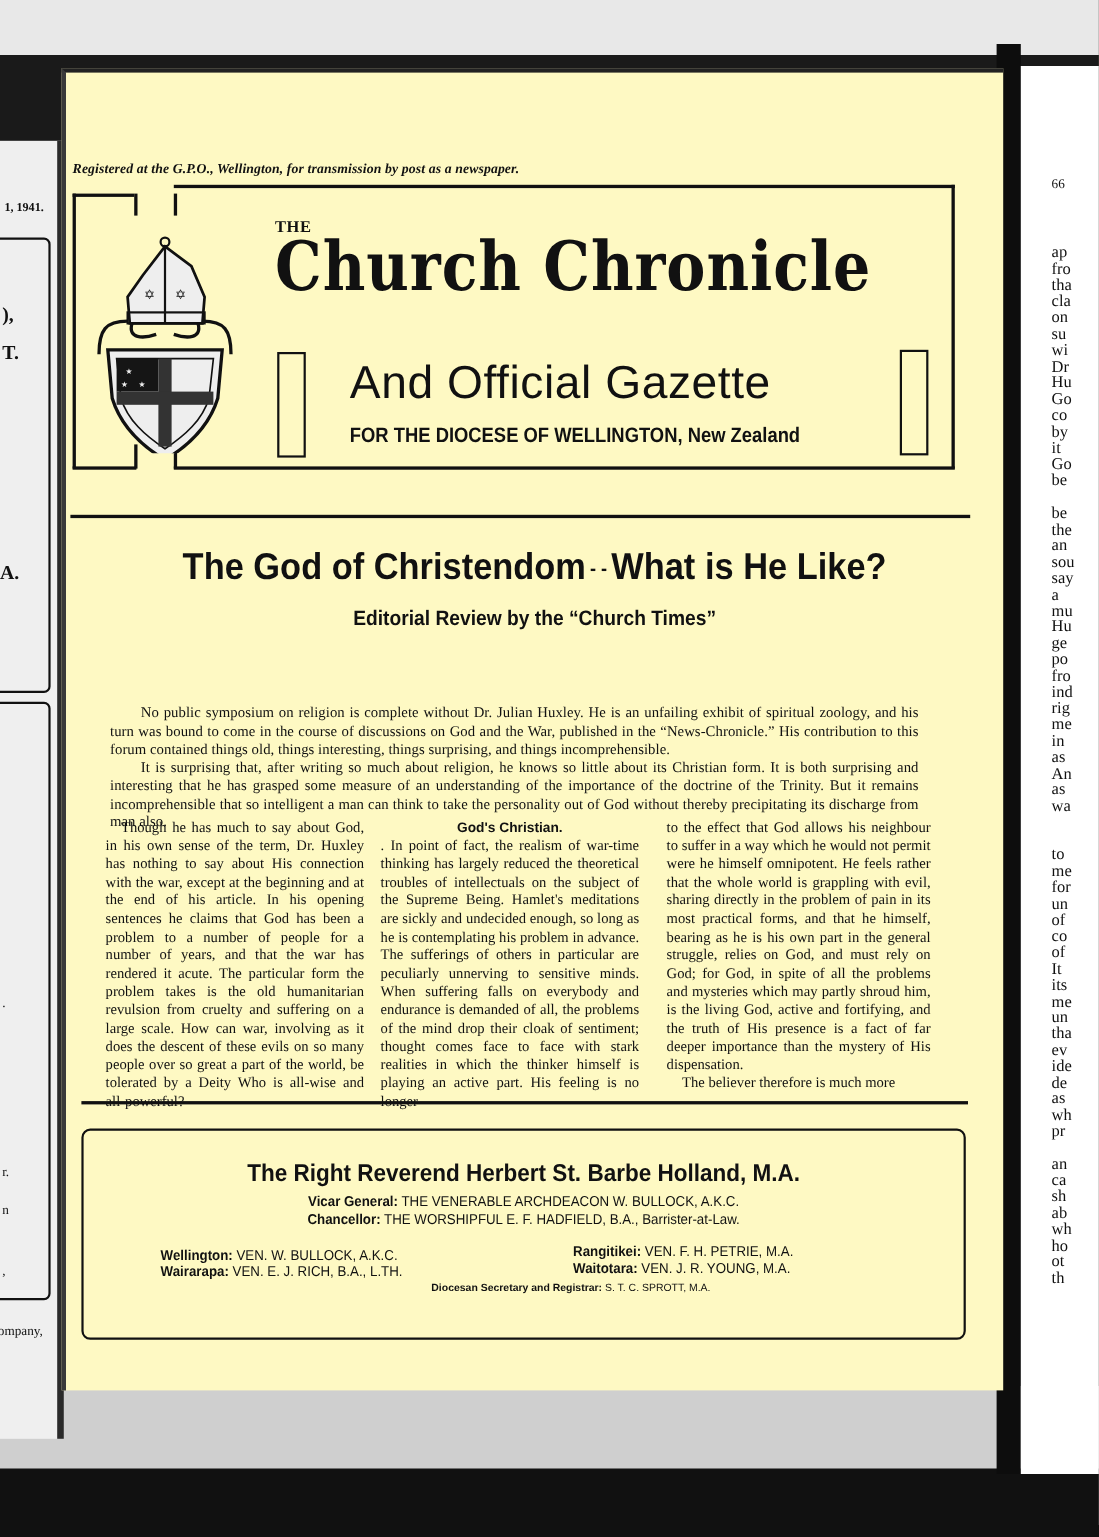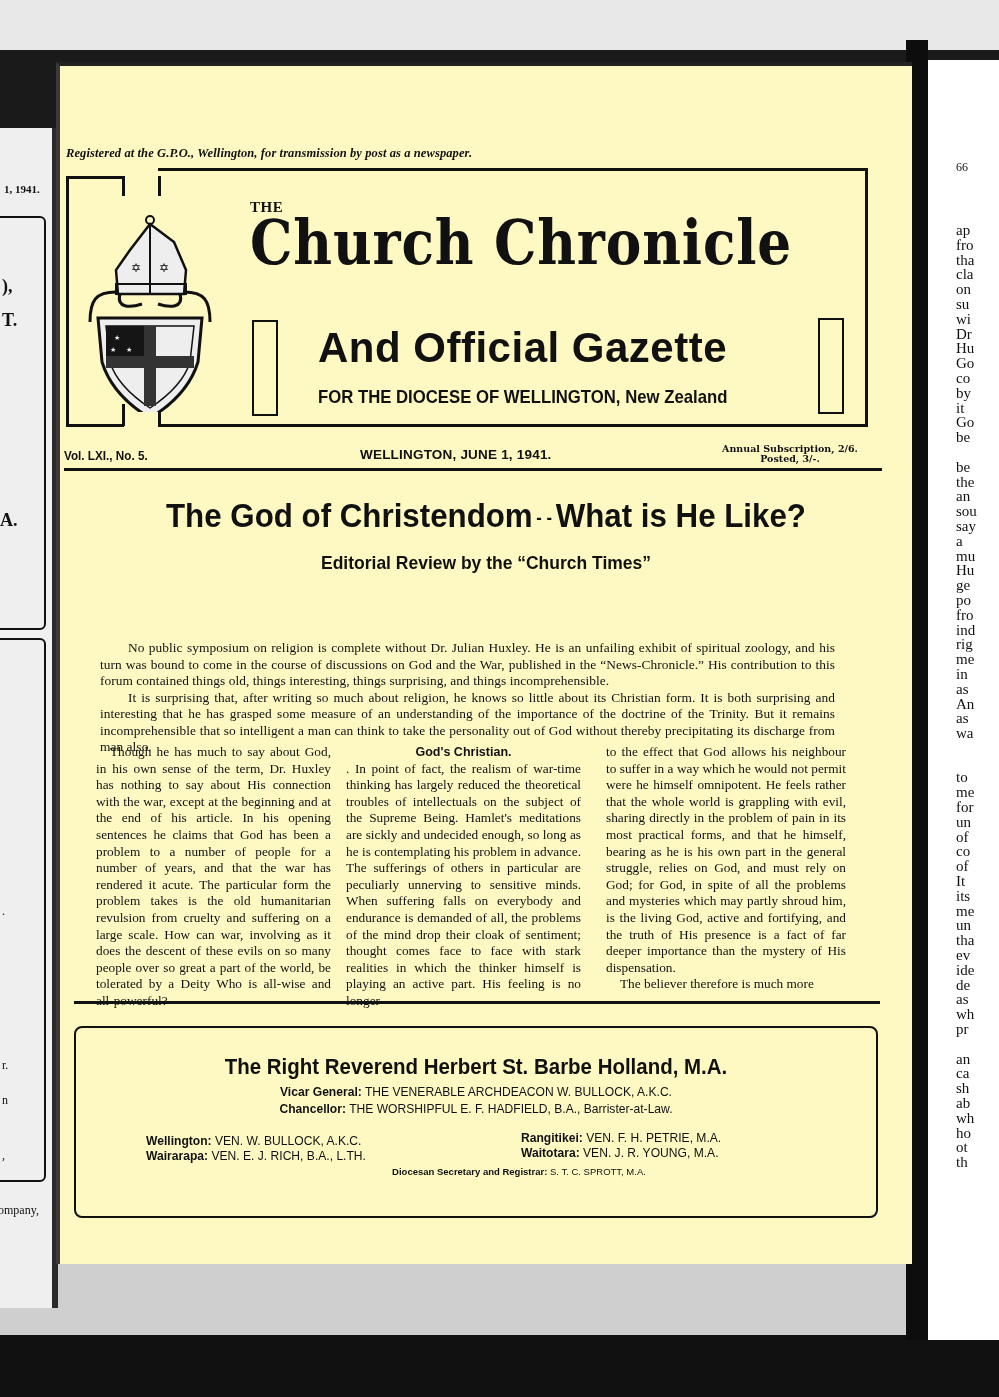--- a/index.html
+++ b/index.html
@@ -54,21 +54,21 @@
   .the-label { position:absolute; left:190px; top:133px; font-size:15px; font-weight:bold; letter-spacing:0.5px; }
   .blackletter {
     position:absolute; left:190px; top:140px; width:600px;
     font-family:"DejaVu Serif", serif; font-weight:bold;
     font-size:62px; letter-spacing:1px; transform:scaleX(0.86); transform-origin:left top;
     white-space:nowrap;
   }
   .bracket-box { position:absolute; border:2px solid #111; width:22px; height:92px; }
   .gazette {
     position:absolute; left:258px; top:258px; font-family:"Liberation Sans", sans-serif;
-    font-weight:bold; font-size:42px; letter-spacing:0.5px; white-space:nowrap;
+    font-weight:normal; font-size:42px; letter-spacing:0.5px; white-space:nowrap;
   }
   .diocese {
     position:absolute; left:258px; top:320px; font-family:"Liberation Sans", sans-serif;
     font-weight:bold; font-size:19px; white-space:nowrap; transform:scaleX(0.88); transform-origin:left top;
   }
   .diocese .nz { font-size:19px; }
 
   .dateline { position:absolute; left:0; top:378px; width:820px; height:24px; font-family:"Liberation Sans", sans-serif; }
   .vol { position:absolute; left:4px; top:4px; font-size:13px; font-weight:bold; transform:scaleX(0.9); transform-origin:left top; }
   .dateline .date { position:absolute; left:300px; top:3px; font-size:13.5px; font-weight:bold; letter-spacing:0.2px; }
@@ -250,28 +250,20 @@
   <div class="the-label">THE</div>
   <div class="blackletter">Church Chronicle</div>
   <div class="bracket-box" style="left:192px;top:254px;"></div>
   <div class="bracket-box" style="left:758px;top:252px;"></div>
   <div class="gazette">And Official Gazette</div>
   <div class="diocese">
     <span>FOR THE DIOCESE OF WELLINGTON,</span>
     <span class="nz">New Zealand</span>
   </div>
 
-  <div class="dateline">
-    <div class="vol">Vol. LXI., No. 5.</div>
-    <div class="date">WELLINGTON, JUNE 1, 1941.</div>
-    <div class="sub">
-      <div>Annual Subscription, 2/6.</div>
-      <div>Posted, 3/-.</div>
-    </div>
-  </div>
   <div class="rule" style="left:4px;top:402px;width:818px;height:3px;"></div>
 
   <div class="headline">
     <span>The God of Christendom</span><span class="sep">- -</span><span>What is He Like?</span>
   </div>
   <div class="subhead">Editorial Review by the “Church Times”</div>
 
   <div class="intro">
     <p>No public symposium on religion is complete without Dr. Julian Huxley. He is an unfailing exhibit of spiritual zoology, and his turn was bound to come in the course of discussions on God and the War, published in the “News-Chronicle.” His contribution to this forum contained things old, things interesting, things surprising, and things incomprehensible.</p>
     <p>It is surprising that, after writing so much about religion, he knows so little about its Christian form. It is both surprising and interesting that he has grasped some measure of an understanding of the importance of the doctrine of the Trinity. But it remains incomprehensible that so intelligent a man can think to take the personality out of God without thereby precipitating its discharge from man also.</p>

